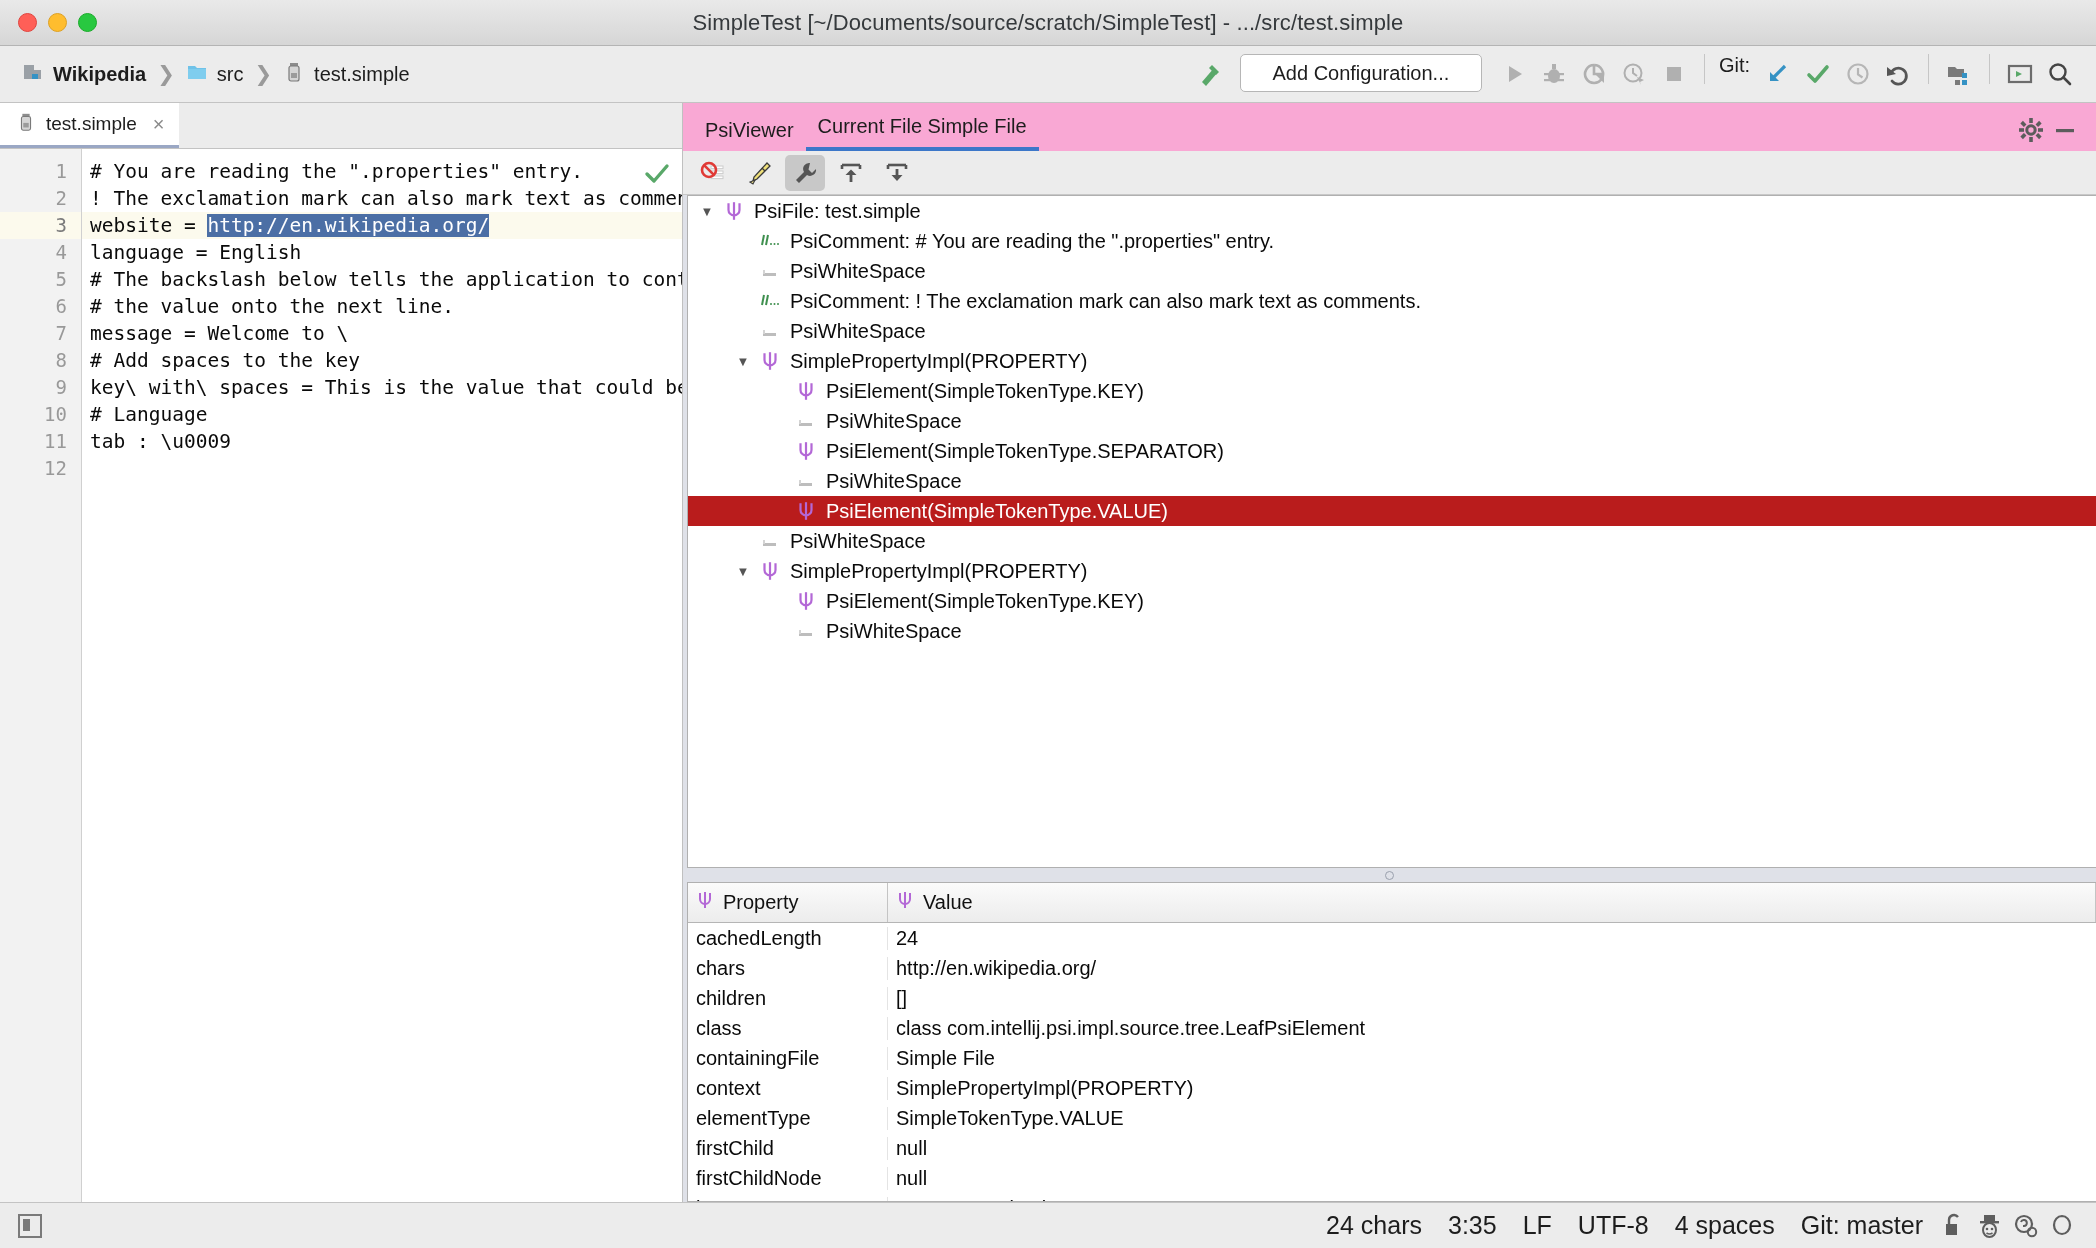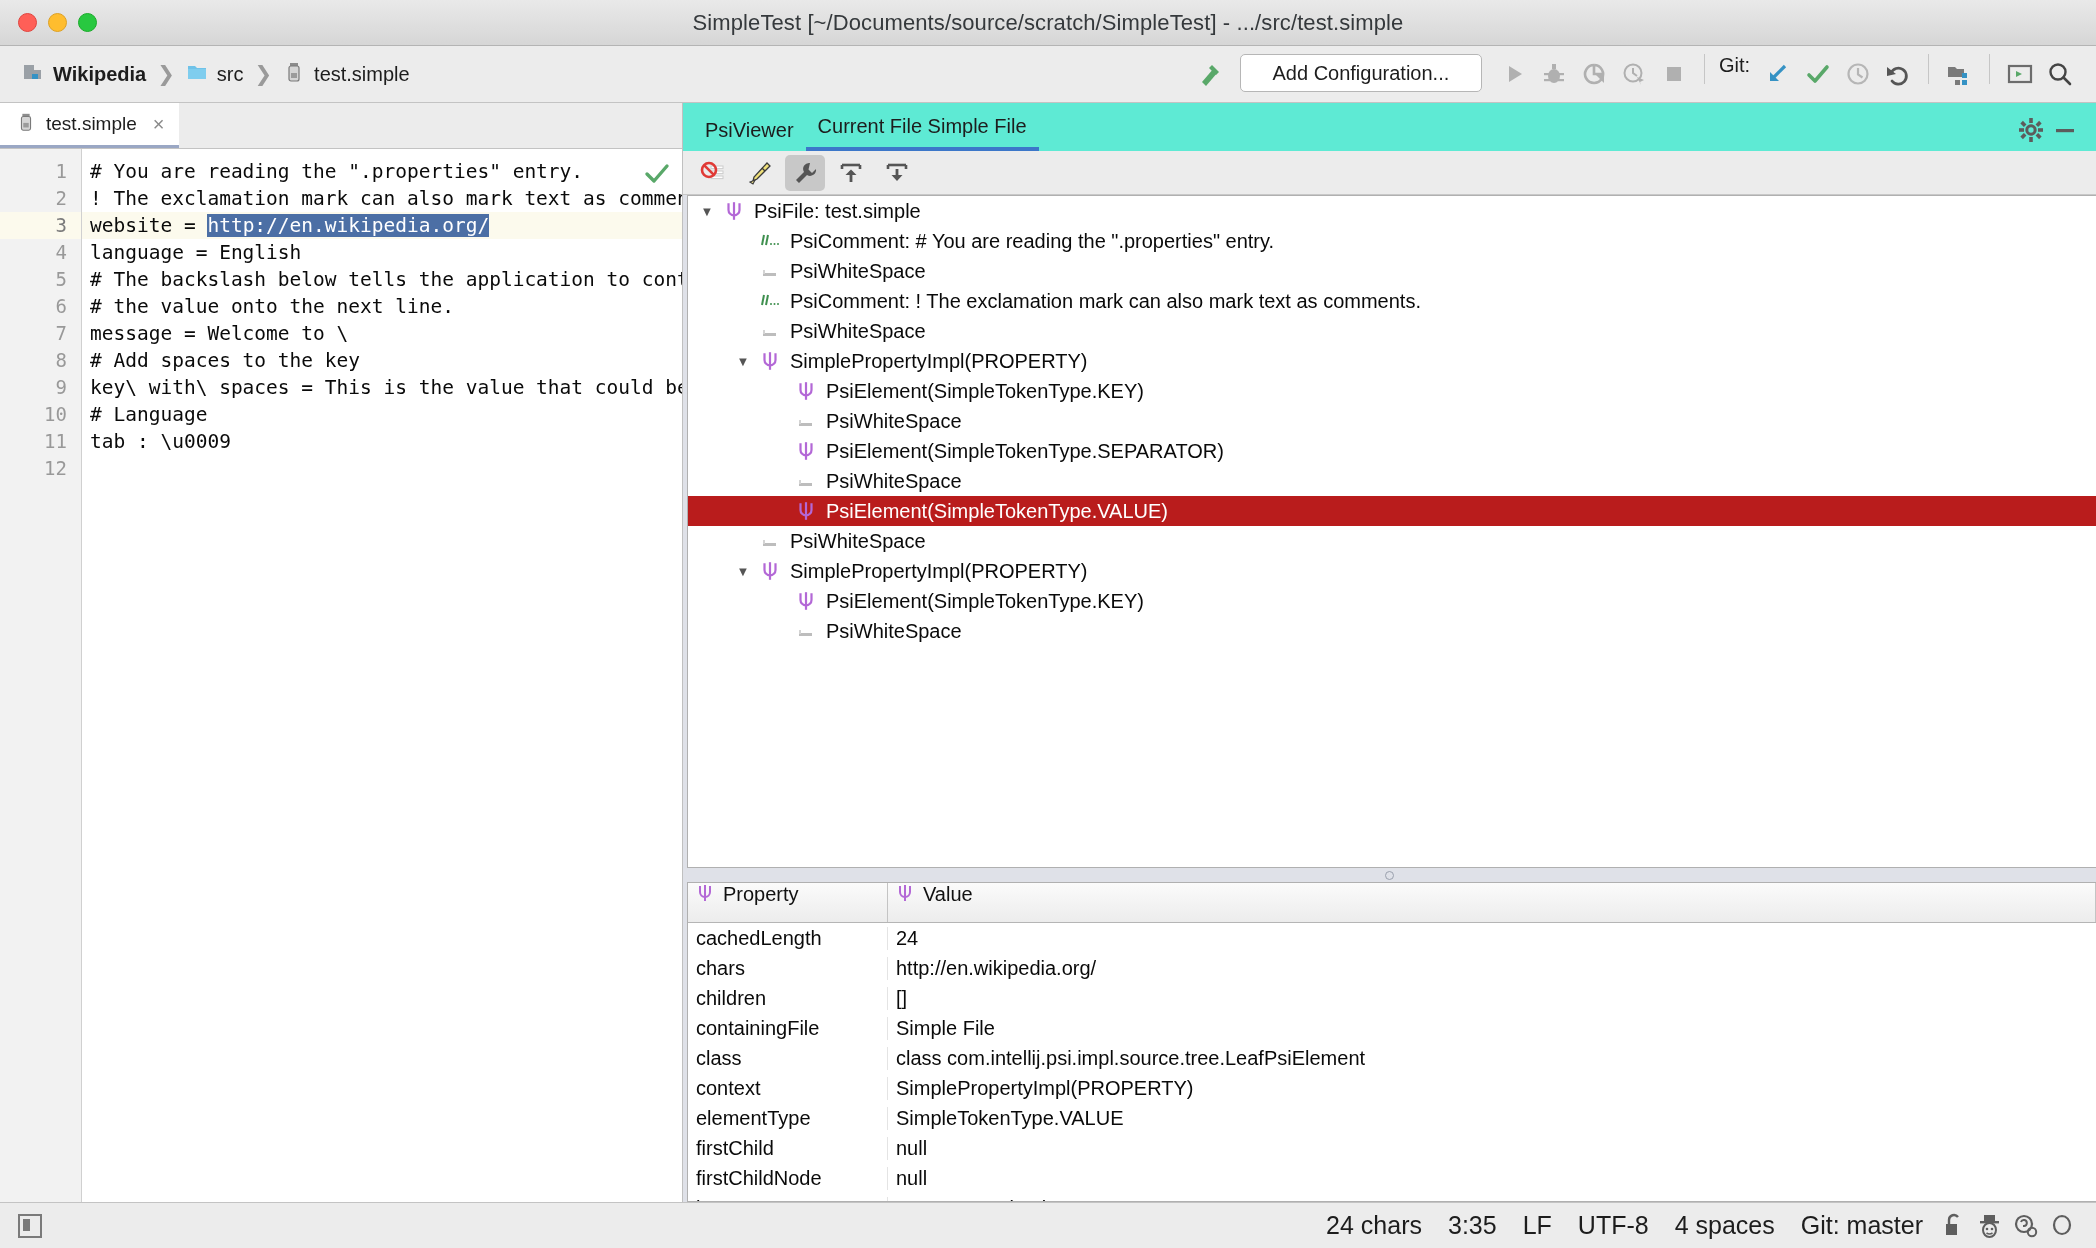--- a/index.html
+++ b/index.html
@@ -94,21 +94,21 @@
     height: 27px; line-height: 27px; white-space: pre;
     font-family: "DejaVu Sans Mono", monospace;
     font-size: 19.5px; color: #0a0a0a; padding-left: 8px;
   }
   .cline.cur { background: #fcfaed; }
   .sel { background: #4c6fa5; color: #ffffff; }
   .ed-check { position: absolute; top: 12px; right: 12px; }
 
   
   .panel-head {
-    height: 48px; flex: 0 0 48px; background: #5eead4;
+    height: 48px; flex: 0 0 48px; background: #f9a8d4;
     display: flex; align-items: flex-end; padding: 0 14px 0 10px;
   }
   .ptab {
     font-size: 20px; color: #1d1d1d; padding: 0 12px 9px 12px;
     display: flex; align-items: flex-end; height: 100%;
   }
   .ptab.active { border-bottom: 4px solid #3c77c9; font-weight: normal; }
   .phead-spacer { flex: 1 1 auto; }
   .phead-ic { width: 34px; height: 34px; display:flex; align-items:center; justify-content:center; margin-bottom: 4px; }
 
@@ -133,21 +133,21 @@
   .arrow { width: 26px; display: flex; align-items: center; justify-content: center; font-size: 13px; color: #555; }
   .arrow.blank { color: transparent; }
   .ticon { width: 28px; display: flex; align-items: center; justify-content: center; }
 
   .splitter { height: 14px; flex: 0 0 14px; background: #dfe1e8; display: flex; align-items: center; justify-content: center; }
   .splitter .dot { width: 9px; height: 9px; border-radius: 50%; border: 1.5px solid #9aa0ad; }
 
   .proptable-wrap { flex: 0 0 320px; background: #ffffff; margin-left: 4px; border: 1px solid #b0b0b0; border-right: none; overflow: hidden; }
   .pt-head { display: flex; height: 40px; background: #f2f2f2; border-bottom: 1px solid #b5b5b5; }
   .pt-head .th {
-    display: flex; gap: 9px;
+    display: flex; align-items: center; gap: 9px;
     font-size: 20px; color: #111; padding-left: 8px;
     border-right: 1px solid #c4c4c4;
     background: linear-gradient(to bottom,#fbfbfb,#ececec);
   }
   .th.c1 { width: 200px; flex: 0 0 200px; }
   .th.c2 { flex: 1 1 auto; }
   .pt-row { display: flex; height: 30px; align-items: center; font-size: 20px; color: #0a0a0a; }
   .pt-row .td1 { width: 200px; flex: 0 0 200px; padding-left: 8px; border-right: 1px solid #e4e4e4; overflow: hidden; }
   .pt-row .td2 { flex: 1 1 auto; padding-left: 8px; overflow: hidden; white-space: nowrap; }
 
@@ -644,26 +644,26 @@
             </div>
             <div class="pt-row">
               <div class="td1">chars</div>
               <div class="td2">http://en.wikipedia.org/</div>
             </div>
             <div class="pt-row">
               <div class="td1">children</div>
               <div class="td2">[]</div>
             </div>
             <div class="pt-row">
+              <div class="td1">class</div>
+              <div class="td2">class com.intellij.psi.impl.source.tree.LeafPsiElement</div>
+            </div>
+            <div class="pt-row">
               <div class="td1">containingFile</div>
               <div class="td2">Simple File</div>
-            </div>
-            <div class="pt-row">
-              <div class="td1">class</div>
-              <div class="td2">class com.intellij.psi.impl.source.tree.LeafPsiElement</div>
             </div>
             <div class="pt-row">
               <div class="td1">context</div>
               <div class="td2">SimplePropertyImpl(PROPERTY)</div>
             </div>
             <div class="pt-row">
               <div class="td1">elementType</div>
               <div class="td2">SimpleTokenType.VALUE</div>
             </div>
             <div class="pt-row">

